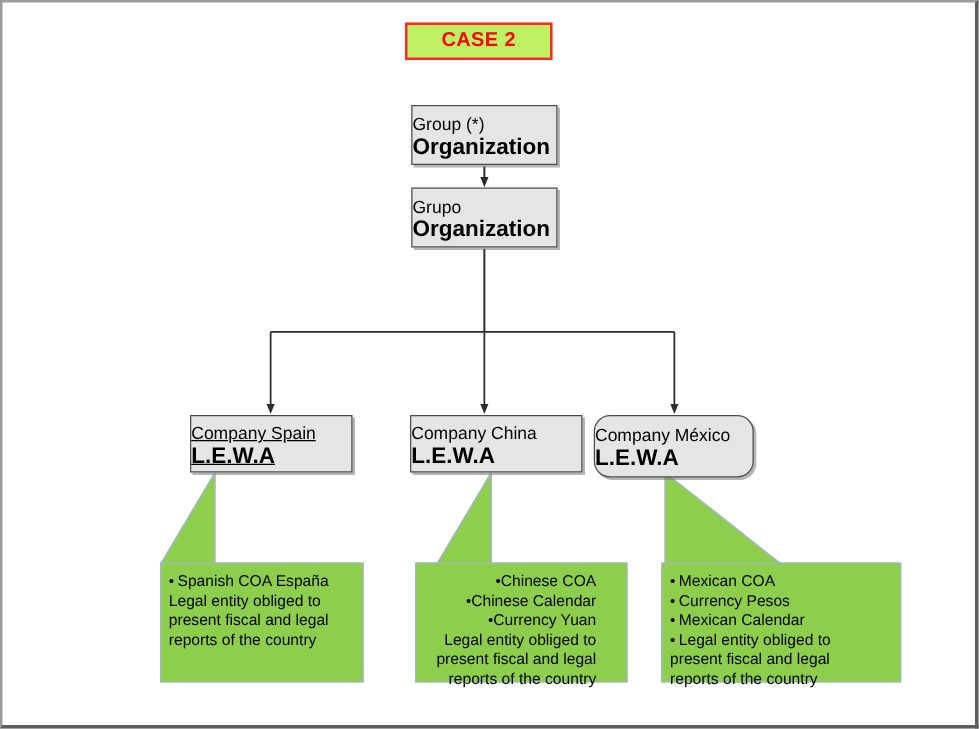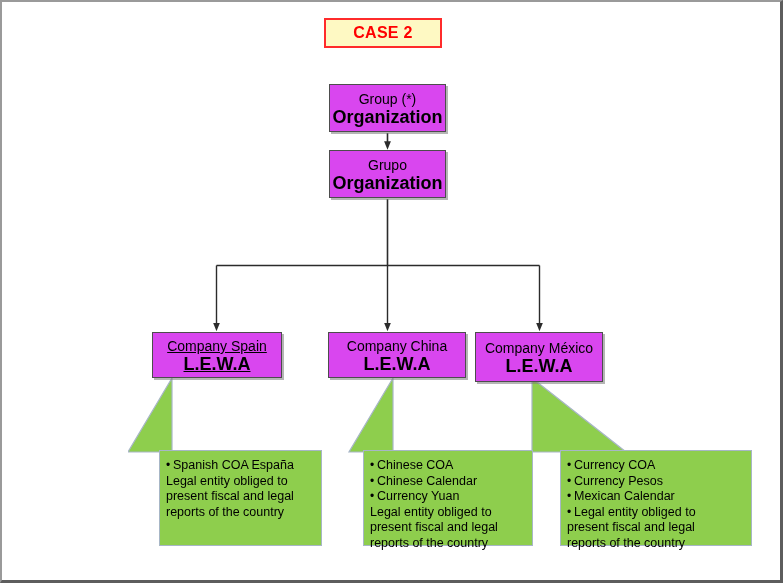--- a/index.html
+++ b/index.html
@@ -35,41 +35,40 @@
   }
 
   
   #case-title {
     position: absolute;
     left: 322px;
     top: 16px;
     width: 118px;
     height: 30px;
     border: 2px solid #ff2b2b;
-    background: #fef9c3;
+    background: #bef264;
     color: #ff0000;
     font-weight: bold;
     font-size: 16px;
     letter-spacing: 0.3px;
     display: flex;
     align-items: center;
     justify-content: center;
     box-sizing: border-box;
   }
 
   
   .node-box {
     position: absolute;
-    background: #d946ef;
+    background: #e5e5e5;
     border: 1px solid #4d4d4d;
     box-shadow: 2px 2px 0 0 rgba(120,120,120,0.55);
     box-sizing: border-box;
     display: flex;
     flex-direction: column;
-    align-items: center;
     justify-content: center;
     color: #000000;
   }
   .node-line1 {
     font-size: 14px;
     line-height: 18px;
     font-weight: normal;
     white-space: nowrap;
   }
   .node-line2 {
@@ -77,49 +76,48 @@
     line-height: 18px;
     font-weight: bold;
     white-space: nowrap;
   }
 
   #node-group    { left: 327px; top: 82px;  width: 117px; height: 48px; }
   #node-grupo    { left: 327px; top: 148px; width: 117px; height: 48px; }
 
   #node-spain    { left: 150px; top: 330px; width: 130px; height: 46px; text-decoration: underline; }
   #node-china    { left: 326px; top: 330px; width: 138px; height: 46px; }
-  #node-mexico   { left: 473px; top: 330px; width: 128px; height: 50px; }
+  #node-mexico   { left: 473px; top: 330px; width: 128px; height: 50px; border-radius: 13px; }
 
   
   .callout {
     position: absolute;
     background: #8ece4d;
     border: 1px solid #a7b6c6;
     box-sizing: border-box;
     padding: 7px 24px 6px 6px;
     color: #000000;
     font-size: 12.5px;
     line-height: 15.6px;
-    margin-left: 31px;
   }
   .callout .row {
     white-space: nowrap;
   }
   .callout .row.bulleted::before {
     content: "\2022";
     display: inline-block;
     width: 7px;
     font-size: 12px;
   }
   .callout .row.plain {
     padding-left: 0;
   }
 
   #callout-spain  { left: 126px; top: 448px; width: 163px; height: 96px; }
-  #callout-china  { left: 330px; top: 448px; width: 170px; height: 96px; }
+  #callout-china  { left: 330px; top: 448px; width: 170px; height: 96px; text-align: right; }
   #callout-mexico { left: 527px; top: 448px; width: 192px; height: 96px; }
 
   .callout-tail {
     position: absolute;
     pointer-events: none;
   }
 </style>
 </head>
 <body>
 
@@ -194,21 +192,21 @@
     </div>
   <div id="callout-china" class="callout">
       <div class="row bulleted">Chinese COA</div>
       <div class="row bulleted">Chinese Calendar</div>
       <div class="row bulleted">Currency Yuan</div>
       <div class="row plain">Legal entity obliged to</div>
       <div class="row plain">present fiscal and legal</div>
       <div class="row plain">reports of the country</div>
     </div>
   <div id="callout-mexico" class="callout">
-      <div class="row bulleted">Currency COA</div>
+      <div class="row bulleted">Mexican COA</div>
       <div class="row bulleted">Currency Pesos</div>
       <div class="row bulleted">Mexican Calendar</div>
       <div class="row bulleted">Legal entity obliged to</div>
       <div class="row plain">present fiscal and legal</div>
       <div class="row plain">reports of the country</div>
     </div>
 
 </div>
 
 </body></html>

